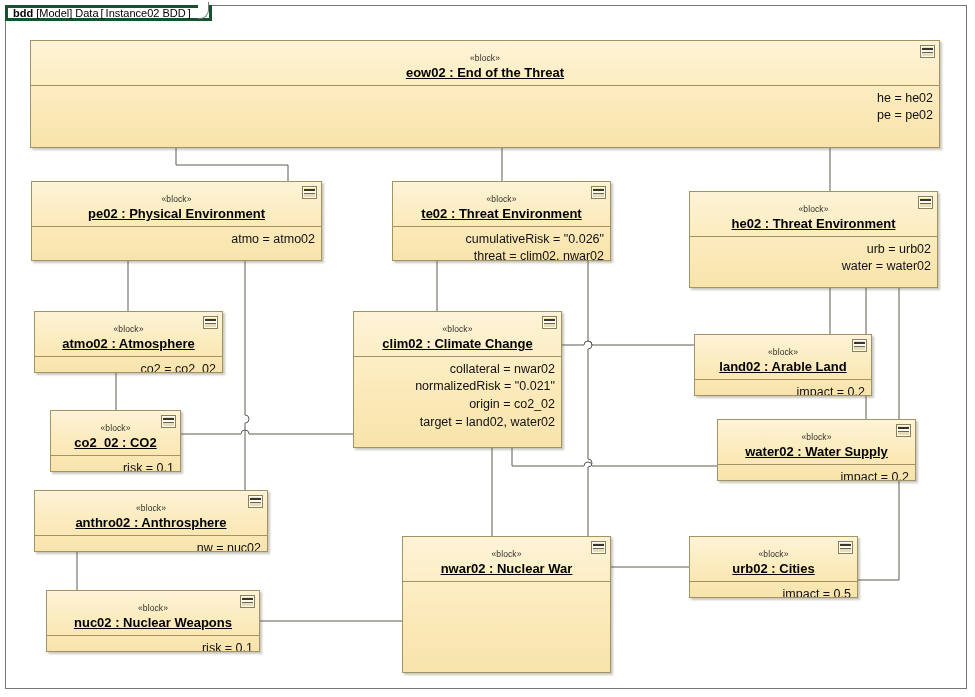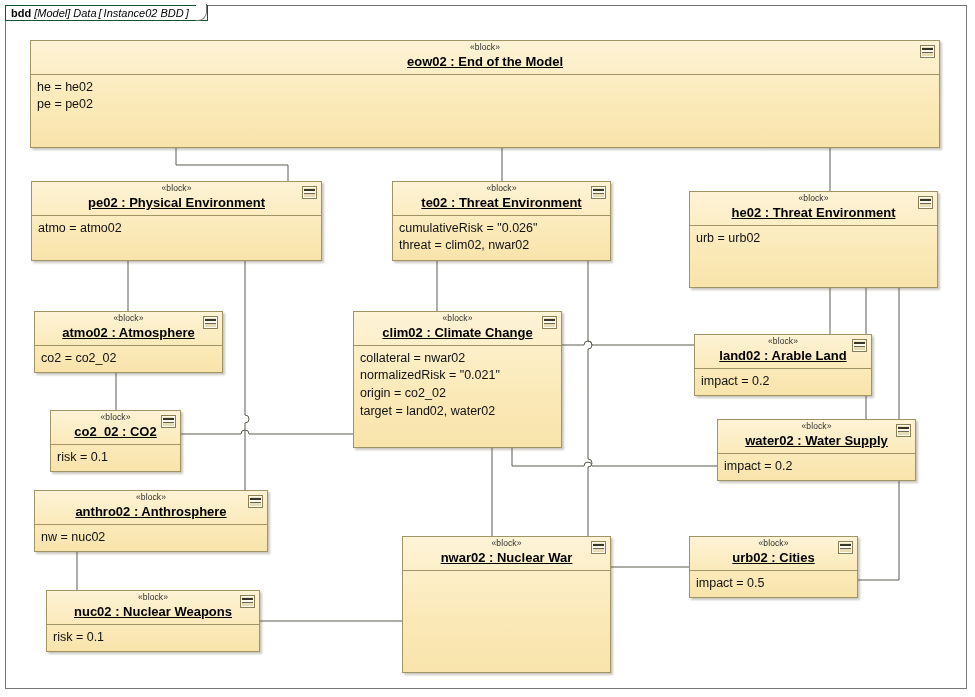--- a/index.html
+++ b/index.html
@@ -32,36 +32,36 @@
     box-sizing: border-box;
     background: #ffffff;
   }
 
   #frame-tab {
     position: absolute;
     left: 5px;
     top: 5px;
     height: 16px;
     box-sizing: border-box;
-    border: 1px solid #14532d;
+    border: 3px solid #14532d;
     background: #ffffff;
     padding: 0 16px 0 5px;
     display: flex;
     align-items: center;
     font-size: 11px;
     color: #000000;
     line-height: 1;
     white-space: nowrap;
     z-index: 6;
   }
   #frame-tab .kw {
     font-weight: bold;
     margin-right: 3px;
   }
-  #frame-tab .pt { margin-right: 2px; font-style: italic; }
+  #frame-tab .pt { margin-right: 2px; }
   #frame-tab-corner {
     position: absolute;
     right: 0;
     bottom: -1px;
     width: 11px;
     height: 17px;
     border-right: 1px solid #767676;
     border-bottom: 1px solid #767676;
     border-bottom-right-radius: 9px;
     background: #ffffff;
@@ -90,21 +90,21 @@
     border: 1px solid #a09464;
     background: #fbeec4;
     background: linear-gradient(180deg, #fdf3d6 0%, #fbeaba 55%, #f8e3ab 100%);
     box-shadow: 2px 2px 2px rgba(100,95,70,0.35);
     z-index: 3;
     overflow: hidden;
   }
 
   .block .hdr {
     position: relative;
-    padding: 2px 4px 4px 4px;
+    padding: 13px 4px 4px 4px;
     border-bottom: 1px solid #a09464;
     text-align: center;
     line-height: 1.05;
   }
 
   .block .stereo {
     display: block;
     font-size: 8.5px;
     color: #2d2d2d;
     letter-spacing: 0.1px;
@@ -136,21 +136,21 @@
     box-shadow: inset 0 0 0 1px #fffdf4;
   }
 
   .block .attrs {
     padding: 4px 6px 5px 6px;
     font-size: 12.5px;
     color: #111111;
     line-height: 1.42;
     text-align: left;
   }
-  .block .attrs div { white-space: nowrap; }
+  .block .attrs div { white-space: nowrap; text-align: right; }
 
   
   #b-eow02   { left: 30px;  top: 40px;  width: 910px; height: 108px; }
   #b-pe02    { left: 31px;  top: 181px; width: 291px; height: 80px; }
   #b-te02    { left: 392px; top: 181px; width: 219px; height: 80px; }
   #b-he02    { left: 689px; top: 191px; width: 249px; height: 97px; }
   #b-atmo02  { left: 34px;  top: 311px; width: 189px; height: 62px; }
   #b-clim02  { left: 353px; top: 311px; width: 209px; height: 137px; }
   #b-land02  { left: 694px; top: 334px; width: 178px; height: 62px; }
   #b-co2_02  { left: 50px;  top: 410px; width: 131px; height: 62px; }
@@ -211,21 +211,21 @@
     <path d="M 492,448 L 492,536"></path>
 
     <path d="M 260,621 L 402,621"></path>
 
     <path d="M 611,567 L 689,567"></path>
   </svg>
 
   <div class="block" id="b-eow02">
     <div class="hdr">
       <span class="stereo">«block»</span>
-      <span class="title">eow02 : End of the Model</span>
+      <span class="title">eow02 : End of the Threat</span>
       <span class="icon"></span>
     </div>
     <div class="attrs">
       <div>he = he02</div>
       <div>pe = pe02</div>
     </div>
   </div>
 
   <div class="block" id="b-pe02">
     <div class="hdr">
@@ -251,20 +251,21 @@
   </div>
 
   <div class="block" id="b-he02">
     <div class="hdr">
       <span class="stereo">«block»</span>
       <span class="title">he02 : Threat Environment</span>
       <span class="icon"></span>
     </div>
     <div class="attrs">
       <div>urb = urb02</div>
+      <div>water = water02</div>
     </div>
   </div>
 
   <div class="block" id="b-atmo02">
     <div class="hdr">
       <span class="stereo">«block»</span>
       <span class="title">atmo02 : Atmosphere</span>
       <span class="icon"></span>
     </div>
     <div class="attrs">

